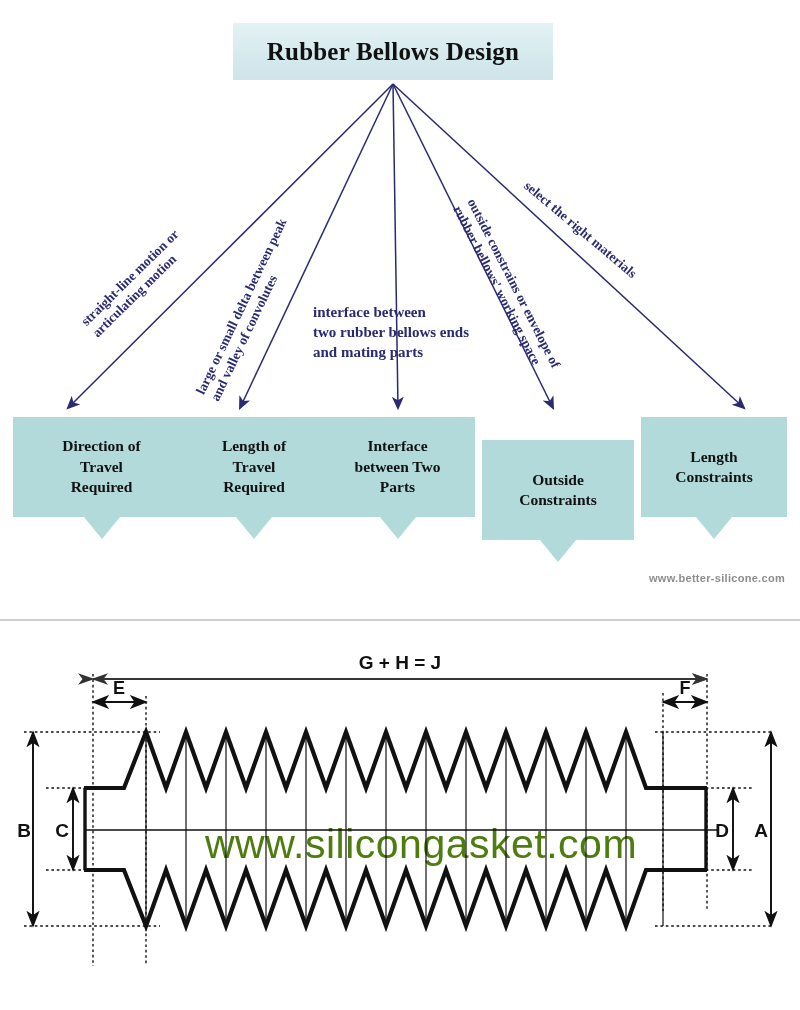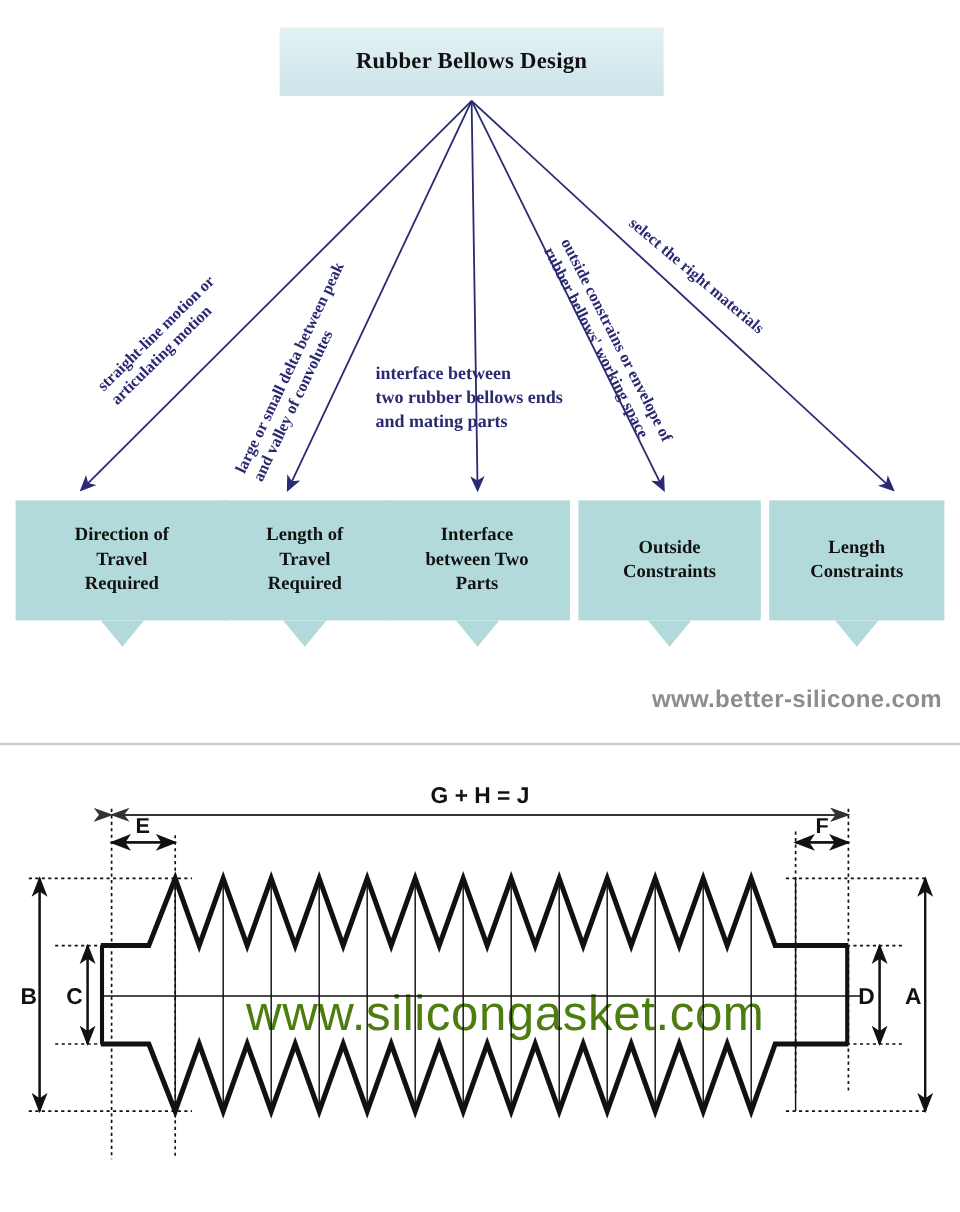--- a/index.html
+++ b/index.html
@@ -14,21 +14,21 @@
   #top-section{
     position:absolute;left:0;top:0;width:800px;height:615px;
   }
   #title-box{
     position:absolute;left:233px;top:23px;width:320px;height:57px;
     background:linear-gradient(180deg,#e4f2f4 0%,#d6eaee 55%,#cde4e9 100%);
     display:flex;align-items:center;justify-content:center;
   }
   #title-text{
     font-family:"Liberation Serif", serif;
-    font-weight:bold;font-size:19px;color:#111111;
+    font-weight:bold;font-size:25px;color:#111111;
     letter-spacing:0.2px;white-space:nowrap;
   }
   #fan-svg{position:absolute;left:0;top:0;width:800px;height:615px;}
 
   .diag-label{
     position:absolute;
     color:#2a2a72;
     font-family:"Liberation Serif", serif;
     font-weight:bold;
     font-size:13.5px;
@@ -60,21 +60,21 @@
     text-align:center;
     font-family:"Liberation Serif", serif;
     font-weight:bold;font-size:15.5px;color:#111111;
     line-height:1.32;padding:0 4px;box-sizing:border-box;
   }
 
   #brand-watermark{
     position:absolute;left:0;top:572px;width:785px;
     text-align:right;
     font-family:"Liberation Sans", sans-serif;
-    font-weight:bold;font-size:20px;color:#8d8d8d;
+    font-weight:bold;font-size:11px;color:#8d8d8d;
     letter-spacing:0.3px;
   }
 
   
   #divider{
     position:absolute;left:0;top:619px;width:800px;height:2px;
     background:#cfcfcf;
   }
 
   
@@ -172,21 +172,21 @@
     <div class="notch"></div>
     <div class="cat-label">
       <div>
         <div>Interface</div>
         <div>between Two</div>
         <div>Parts</div>
       </div>
     </div>
   </div>
 
-  <div class="cat-box" style="left:482px;width:152px;">
+  <div class="cat-box" style="left:482px;width:152px;margin-top:23px;">
     <div class="notch"></div>
     <div class="cat-label">
       <div>
         <div>Outside</div>
         <div>Constraints</div>
       </div>
     </div>
   </div>
 
   <div class="cat-box" style="left:641px;width:146px;">

